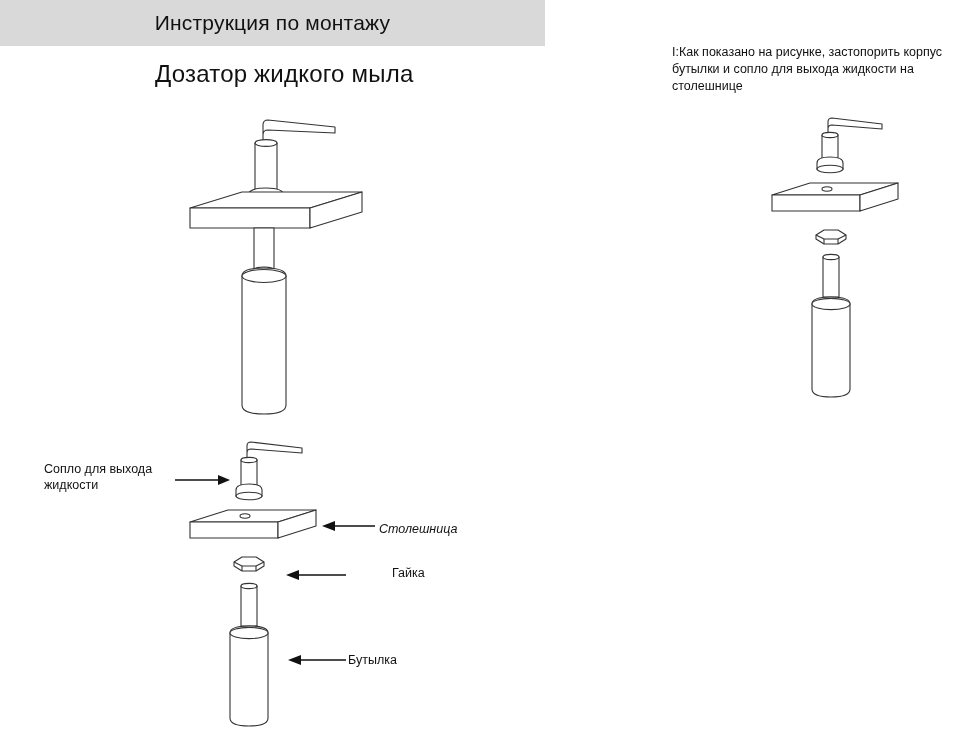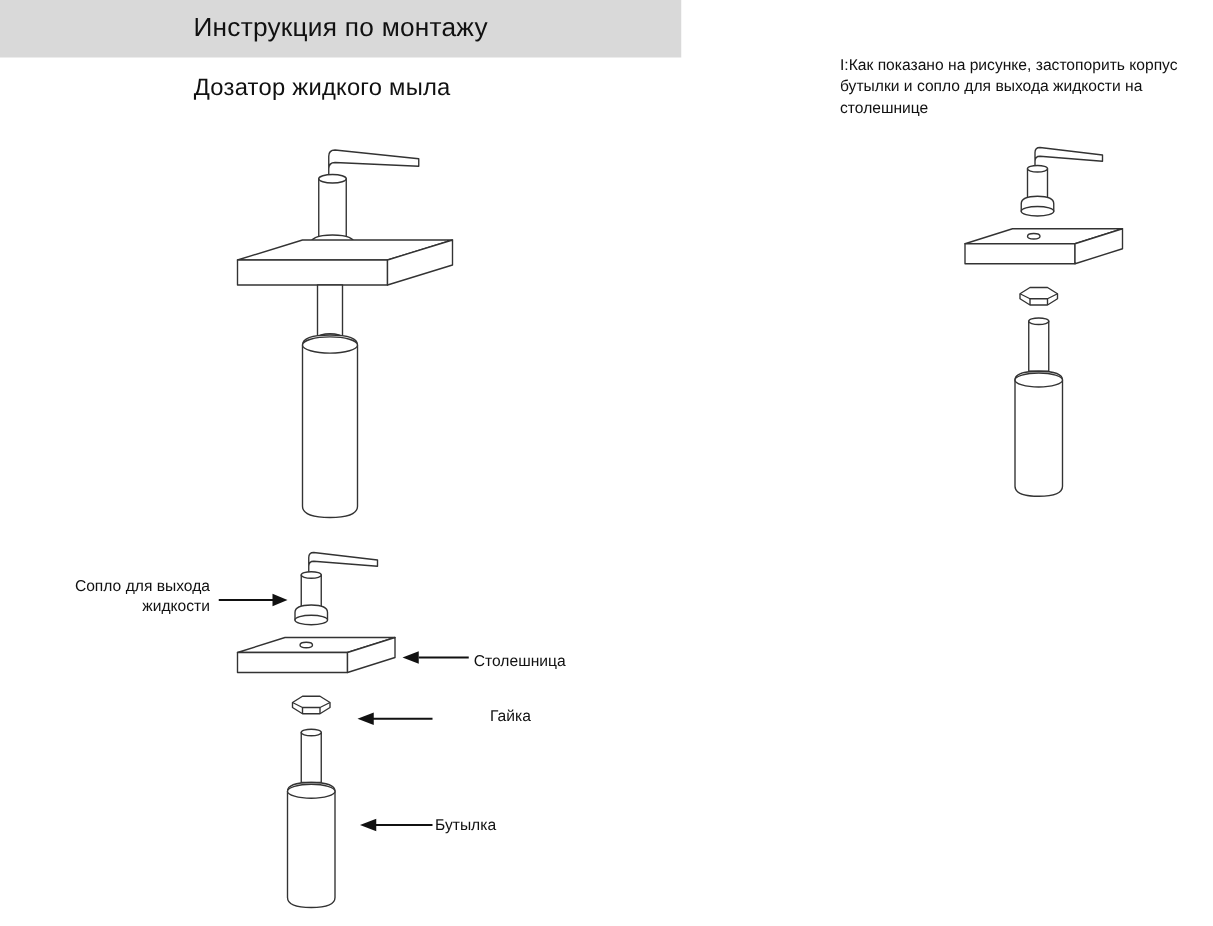--- a/index.html
+++ b/index.html
@@ -40,21 +40,21 @@
     font-size: 21px;
     color: #111;
     letter-spacing: 0.2px;
     border-radius: 14px;
   }
 
   .subtitle {
     position: absolute;
     left: 155px;
     top: 60px;
-    font-size: 19px;
+    font-size: 24px;
     color: #111;
     letter-spacing: 0.2px;
   }
 
   
   .note {
     position: absolute;
     left: 672px;
     top: 44px;
     width: 300px;
@@ -74,24 +74,24 @@
   svg { display: block; overflow: visible; }
 
   
   .callout {
     position: absolute;
     font-size: 12.5px;
     line-height: 16px;
     color: #111;
     white-space: pre-line;
   }
-  .callout.right-align { text-align: right; }
+  .callout.right-align { text-align: left; }
 
   .lbl-nozzle    { left: 44px;  top: 461px; width: 124px; }
-  .lbl-counter   { left: 379px; top: 521px; }
+  .lbl-counter   { left: 379px; top: 521px; font-style: italic; }
   .lbl-nut       { left: 348px; top: 565px; margin-left: 44px; }
   .lbl-bottle    { left: 348px; top: 652px; text-align: center; }
 </style>
 </head>
 <body>
 
 <div class="page">
 
   <div class="header-band"></div>
   <div class="header-title">Инструкция по монтажу</div>

